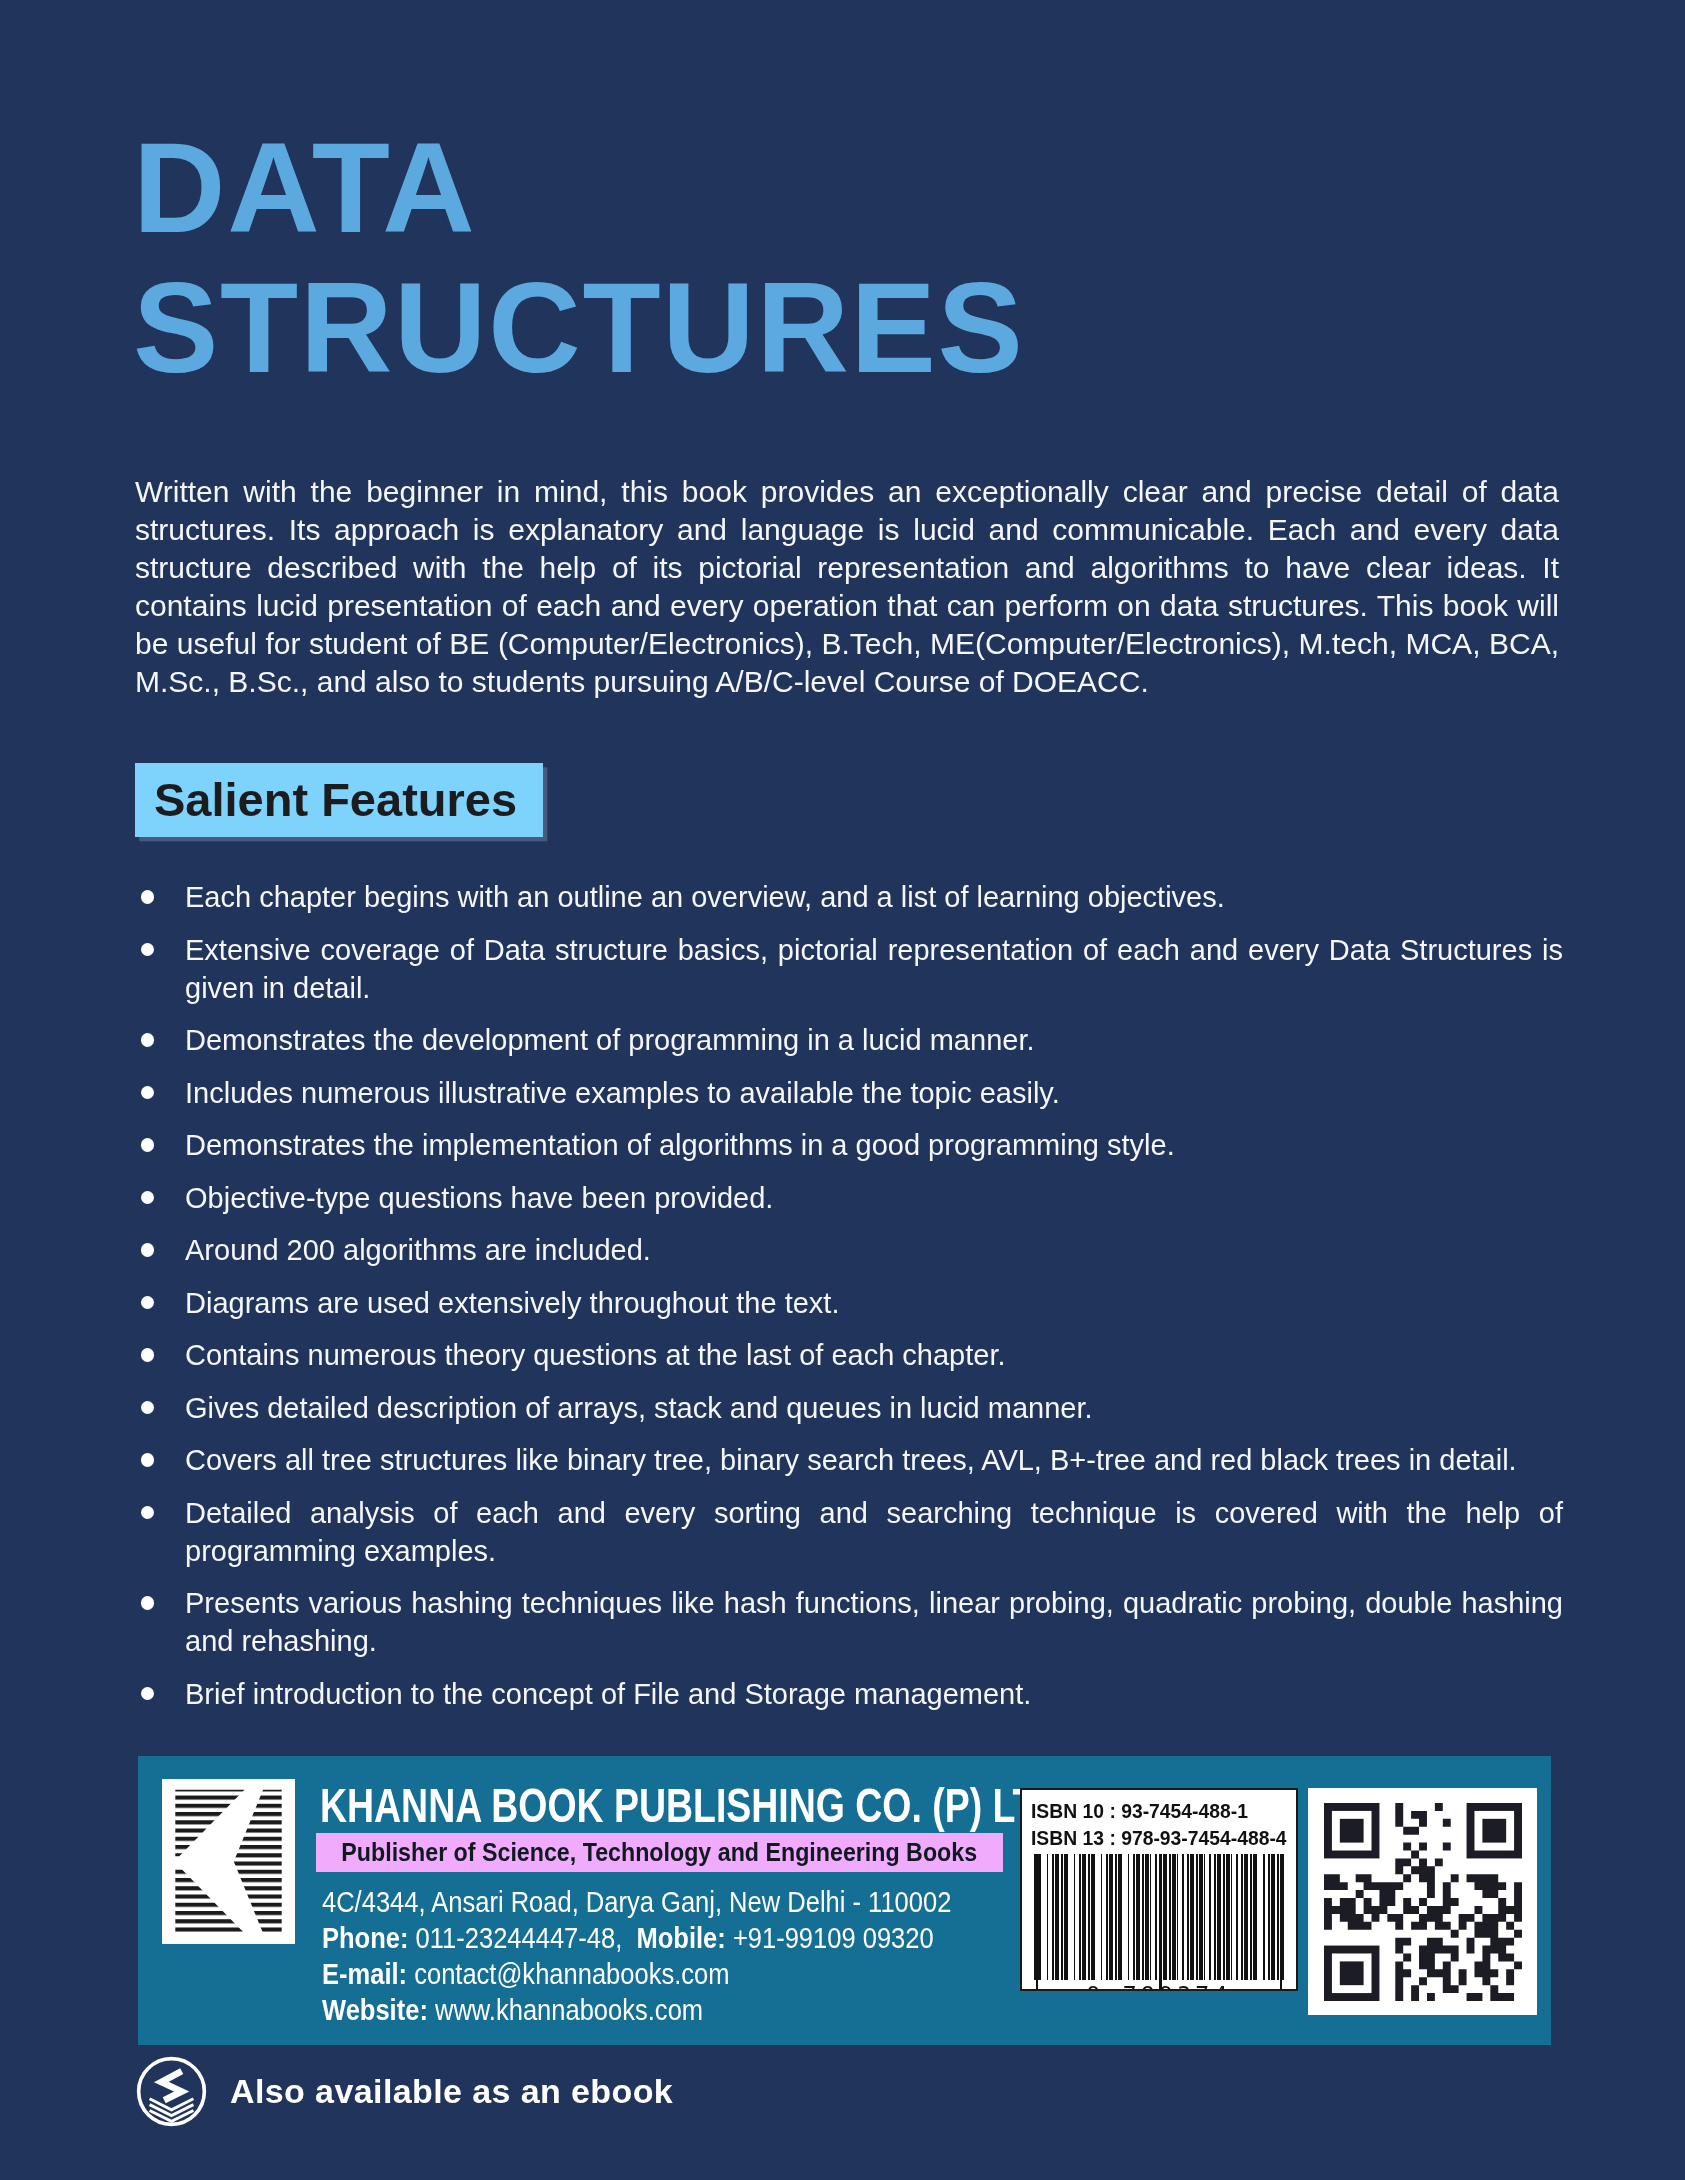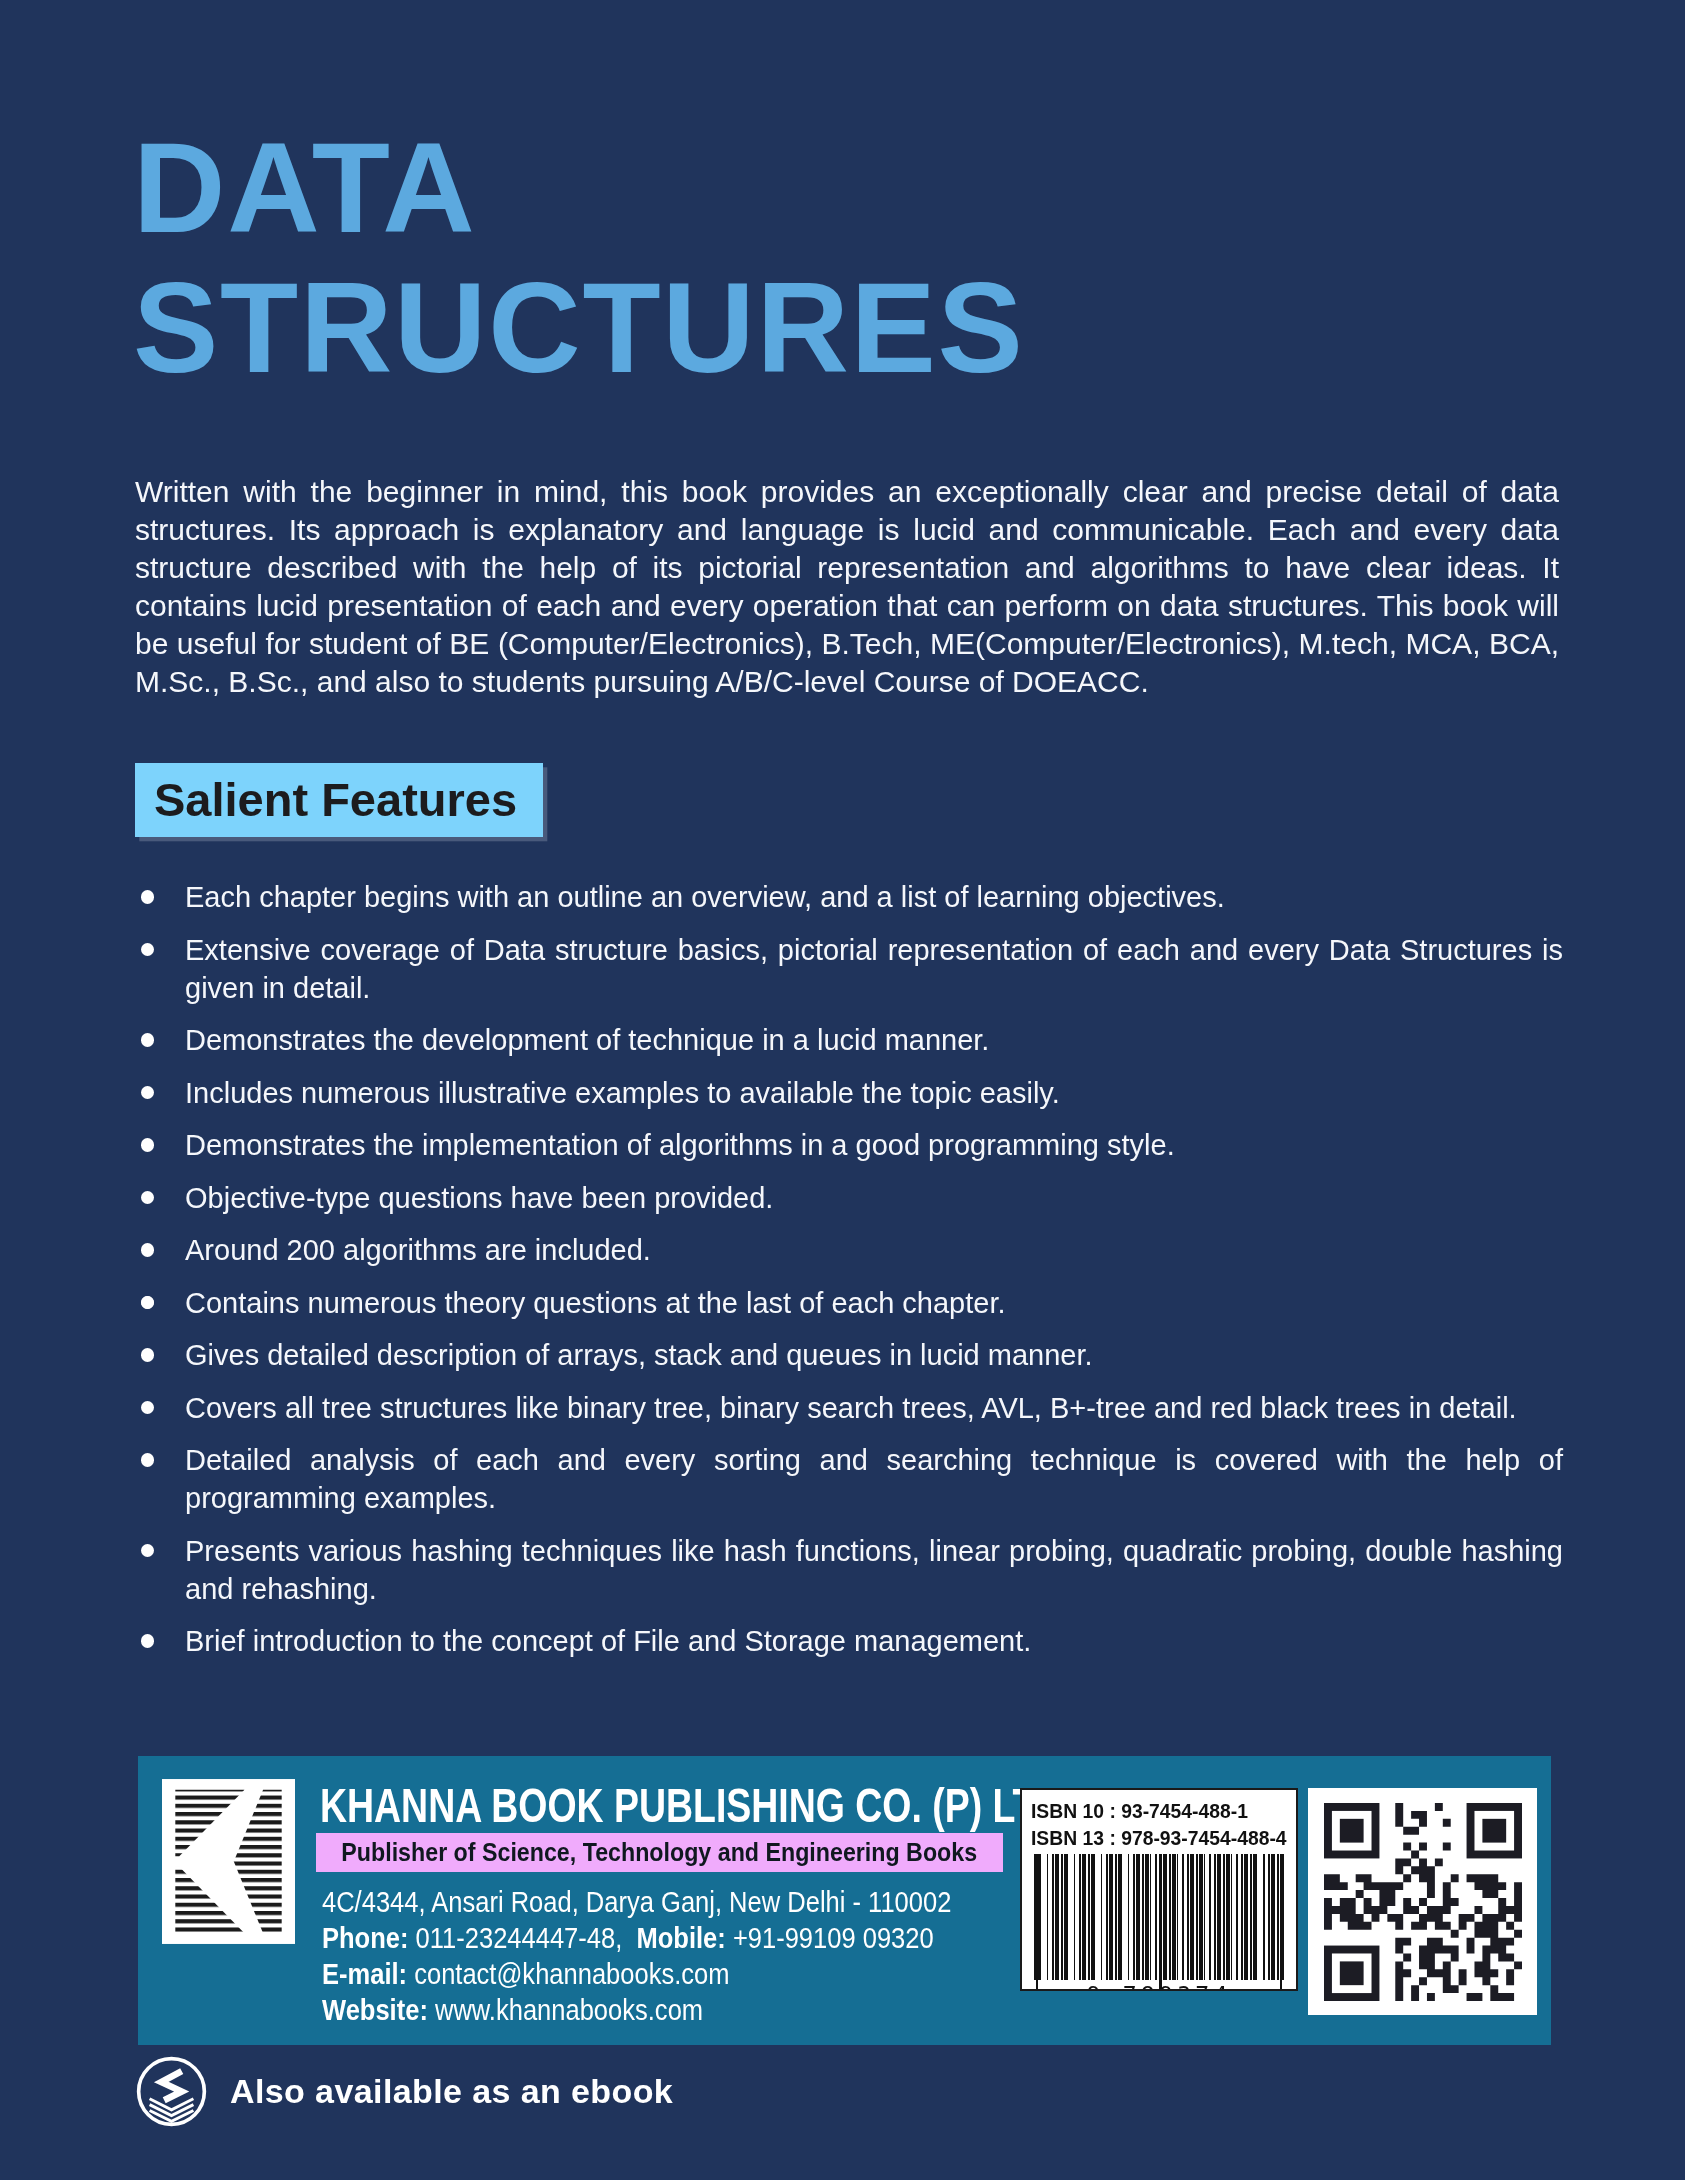--- a/index.html
+++ b/index.html
@@ -124,26 +124,26 @@
     <div>STRUCTURES</div>
   </div>
 
   <p class="description">Written with the beginner in mind, this book provides an exceptionally clear and precise detail of data structures. Its approach is explanatory and language is lucid and communicable. Each and every data structure described with the help of its pictorial representation and algorithms to have clear ideas. It contains lucid presentation of each and every operation that can perform on data structures. This book will be useful for student of BE (Computer/Electronics), B.Tech, ME(Computer/Electronics), M.tech, MCA, BCA, M.Sc., B.Sc., and also to students pursuing A/B/C-level Course of DOEACC.</p>
 
   <div class="salient-box">Salient Features</div>
 
   <ul class="features">
     <li><span class="dot"></span><span>Each chapter begins with an outline an overview, and a list of learning objectives.</span></li>
     <li><span class="dot"></span><span>Extensive coverage of Data structure basics, pictorial representation of each and every Data Structures is given in detail.</span></li>
-    <li><span class="dot"></span><span>Demonstrates the development of technique in a lucid manner.</span></li>
+    <li><span class="dot"></span><span>Demonstrates the development of programming in a lucid manner.</span></li>
     <li><span class="dot"></span><span>Includes numerous illustrative examples to available the topic easily.</span></li>
     <li><span class="dot"></span><span>Demonstrates the implementation of algorithms in a good programming style.</span></li>
     <li><span class="dot"></span><span>Objective-type questions have been provided.</span></li>
     <li><span class="dot"></span><span>Around 200 algorithms are included.</span></li>
-    <li><span class="dot"></span></li>
+    <li><span class="dot"></span><span>Diagrams are used extensively throughout the text.</span></li>
     <li><span class="dot"></span><span>Contains numerous theory questions at the last of each chapter.</span></li>
     <li><span class="dot"></span><span>Gives detailed description of arrays, stack and queues in lucid manner.</span></li>
     <li><span class="dot"></span><span>Covers all tree structures like binary tree, binary search trees, AVL, B+-tree and red black trees in detail.</span></li>
     <li><span class="dot"></span><span>Detailed analysis of each and every sorting and searching technique is covered with the help of programming examples.</span></li>
     <li><span class="dot"></span><span>Presents various hashing techniques like hash functions, linear probing, quadratic probing, double hashing and rehashing.</span></li>
     <li><span class="dot"></span><span>Brief introduction to the concept of File and Storage management.</span></li>
   </ul>
 
   <div class="pub-band">
 

